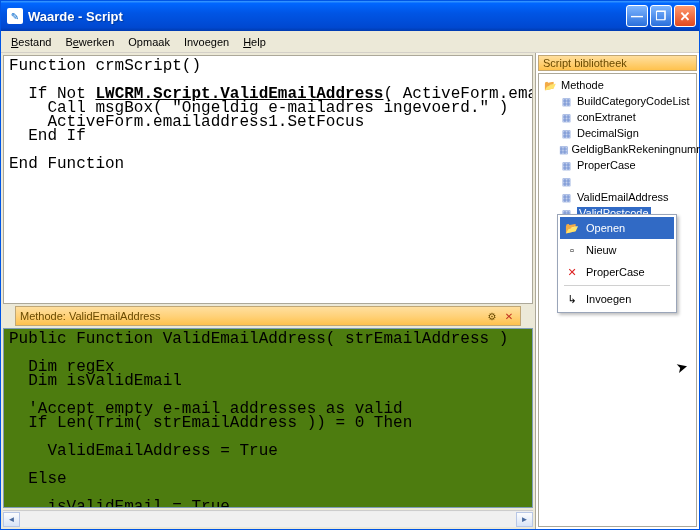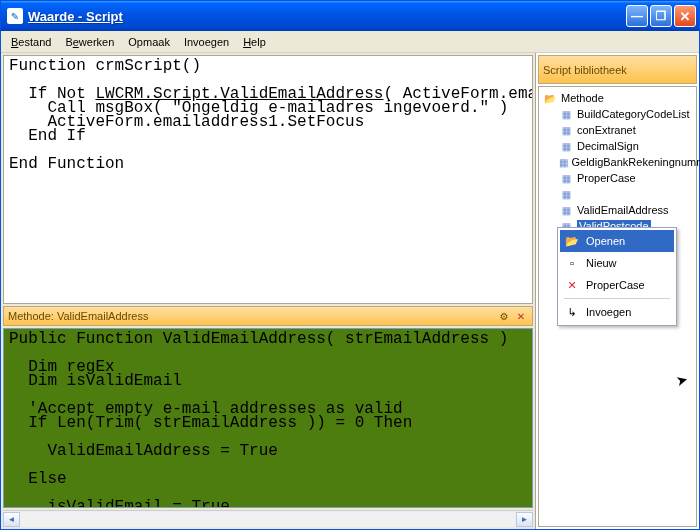--- a/index.html
+++ b/index.html
@@ -1,41 +1,41 @@
 <!DOCTYPE html>
 <html><head>
 <meta charset="utf-8">
 <style>
 * { margin:0; padding:0; box-sizing:border-box; }
 body { font-family:Tahoma,sans-serif; font-size:11px; background:#ece9d8; overflow:hidden; width:700px; height:530px; }
 .window { width:700px; height:530px; display:flex; flex-direction:column; border:1px solid #0055e5; }
 .titlebar { height:30px; background:linear-gradient(to bottom,#3b9cff 0%,#0066ff 8%,#0055e5 40%,#0048d0 88%,#003bb0 100%); display:flex; align-items:center; padding:0 3px 0 6px; color:#fff; }
 .titlebar .ticon { width:16px; height:16px; margin-right:5px; background:#fff; border-radius:2px; display:flex; align-items:center; justify-content:center; font-size:10px; color:#06c; }
-.titlebar .title { flex:1; font-weight:bold; font-size:13px; text-shadow:1px 1px 1px #003a9e;text-decoration:underline; }
+.titlebar .title { flex:1; font-weight:bold; font-size:13px; text-shadow:1px 1px 1px #003a9e; }
 .winbtns { display:flex; gap:2px; }
 .winbtn { width:22px; height:22px; border:1px solid #fff; border-radius:3px; display:flex; align-items:center; justify-content:center; color:#fff; font-weight:bold; font-size:12px; }
 .winbtn.min,.winbtn.max { background:linear-gradient(to bottom,#7eb6ff,#2a6fdc); }
 .winbtn.close { background:linear-gradient(to bottom,#ff9a6f,#e2481e); font-size:13px; }
 .menubar { height:22px; background:#ece9d8; border-bottom:1px solid #d4d0c8; display:flex; align-items:center; padding:0 4px; gap:2px; }
 .menuitem { padding:2px 6px; cursor:default; }
 .menuitem u { text-decoration:underline; }
 .client { flex:1; display:flex; min-height:0; }
 .leftcol { flex:1; display:flex; flex-direction:column; min-width:0; border-right:1px solid #aca899; }
 .codepane { flex:1; background:#fff; border:1px solid #aca899; margin:2px; overflow:auto; }
 .code { font-family:"Courier New",monospace; font-size:16px; white-space:pre; padding:3px 5px; color:#000; line-height:14px; }
-.code .uline { text-decoration:underline; }
-.methodhdr { height:20px; background:linear-gradient(to bottom,#ffdf9f 0%,#ffd27a 50%,#ffc24d 100%); border:1px solid #c0a776; margin:0 2px; display:flex; align-items:center; padding:0 4px; color:#6a4a00; font-weight:normal; }
+.code .uline { text-decoration:underline;font-weight:bold; }
+.methodhdr { height:20px; background:linear-gradient(to bottom,#ffdf9f 0%,#ffd27a 50%,#ffc24d 100%); border:1px solid #c0a776; margin:0 14px; display:flex; align-items:center; padding:0 4px; color:#6a4a00; font-weight:normal; }
 .methodhdr .spacer { flex:1; }
 .methodhdr .hicon { width:14px; height:14px; margin-left:3px; display:flex; align-items:center; justify-content:center; font-size:10px; }
 .methodbody { height:180px; background:#4d7c0f; border:1px solid #7f9db9; margin:2px; overflow:auto; position:relative; }
 .scrollbar-h { height:17px; background:#eee; border-top:1px solid #ccc; display:flex; align-items:center; margin:0 2px 2px 2px; }
 .sb-btn { width:17px; height:15px; background:linear-gradient(to bottom,#fdfdfd,#d8e4f8); border:1px solid #b8c7e6; display:flex; align-items:center; justify-content:center; font-size:8px; color:#4a6a9e; }
 .sb-track { flex:1; background:#f0f0f0; height:15px; }
 .sidebar { width:163px; display:flex; flex-direction:column; background:#fff; }
-.sidehdr { height:29px; background:linear-gradient(to bottom,#ffdf9f,#ffc24d); border:1px solid #c0a776; margin:2px 2px 0 2px; display:flex; align-items:center; padding:0 4px; color:#6a4a00; }
+.sidehdr { height:16px; background:linear-gradient(to bottom,#ffdf9f,#ffc24d); border:1px solid #c0a776; margin:2px 2px 0 2px; display:flex; align-items:center; padding:0 4px; color:#6a4a00; }
 .tree { flex:1; border:1px solid #aca899; margin:2px; background:#fff; overflow:visible; padding:3px 2px; font-size:11px; position:relative; }
 .tnode { display:flex; align-items:center; height:16px; padding-left:2px; white-space:nowrap; }
 .tnode .ticon2 { width:15px; height:13px; margin-right:3px; display:flex; align-items:center; justify-content:center; font-size:10px; }
 .folder { color:#f0c050; }
 .script { color:#6a8ad0; font-size:9px; }
 .tnode.child { padding-left:18px; }
 .tnode.selected span.lbl { background:#316ac5; color:#fff; padding:0 2px;text-align:center; }
 .ctxmenu { position:absolute; left:18px; top:140px; width:120px; background:#fff; border:1px solid #9aa5b9; box-shadow:2px 2px 3px rgba(0,0,0,0.25); padding:2px; }
 .ctxitem { display:flex; align-items:center; height:22px; padding:0 4px; gap:6px; }
 .ctxitem.hover { background:#316ac5; color:#fff; }

